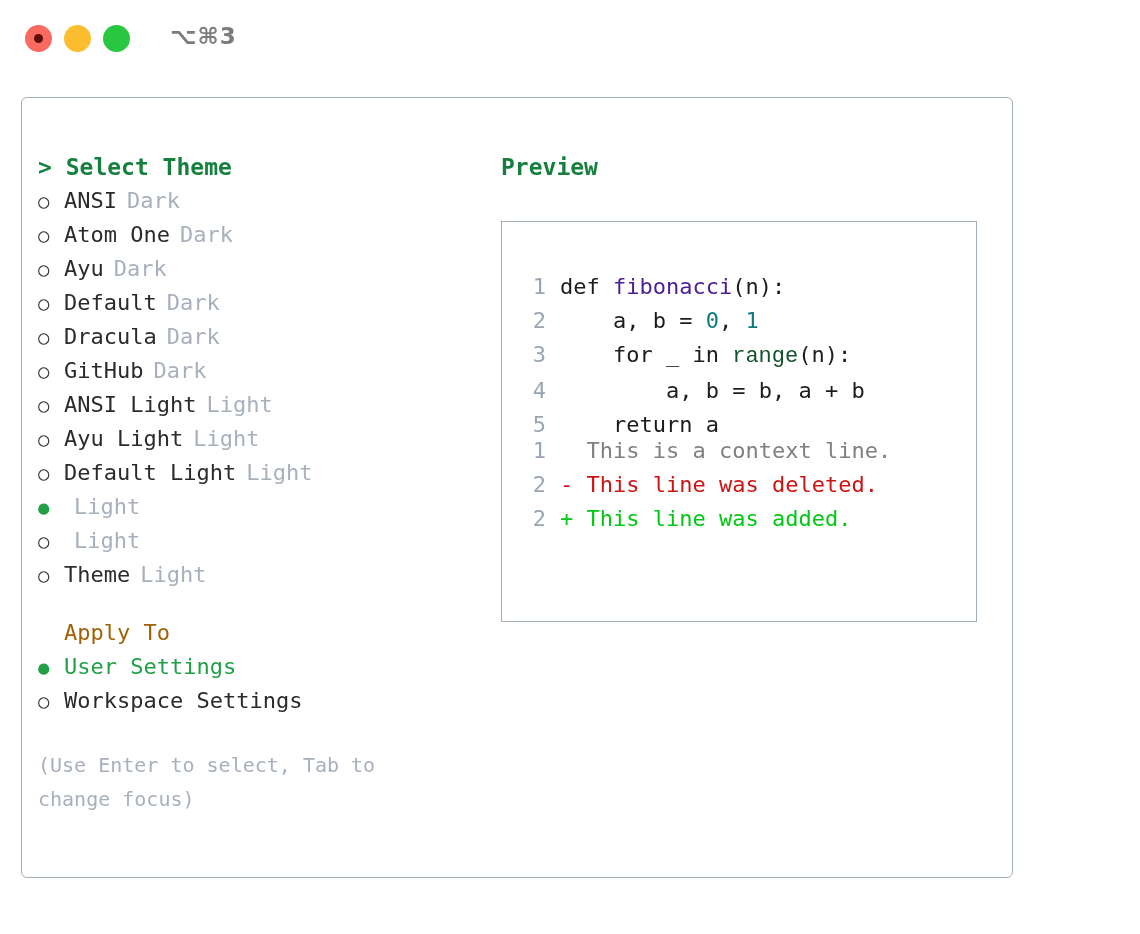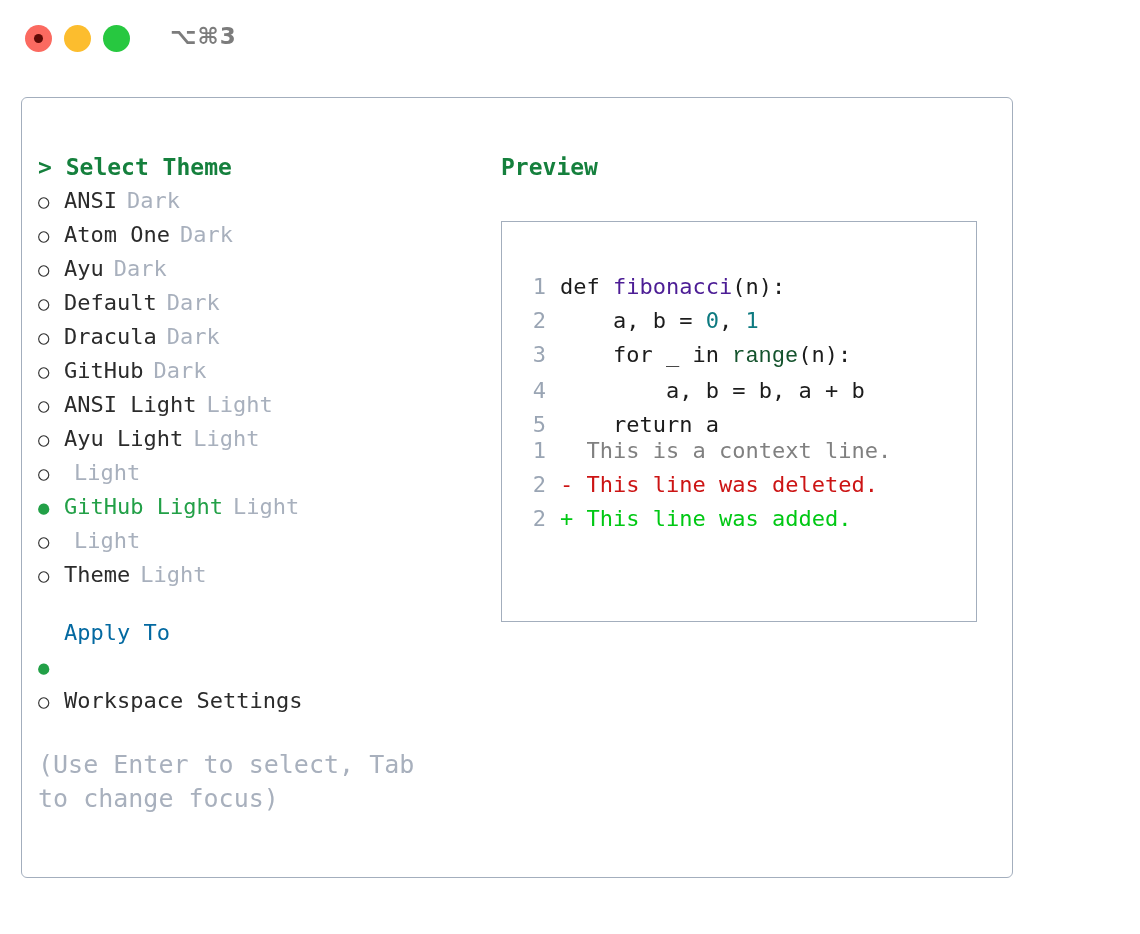--- a/index.html
+++ b/index.html
@@ -123,30 +123,30 @@
   .opt.selected .opt-name { color: #22a047; }
   .opt-name { color: #2b2b2b; }
   .opt-badge {
     color: #a8b0bd;
     margin-left: 10px;
   }
 
   .applyto-heading {
     font-size: 22px;
     line-height: 34px;
-    color: #0369a1;
+    color: #a16207;
     padding-left: 26px;
     white-space: pre;
   }
 
   .spacer-sm { height: 24px; }
   .spacer-md { height: 30px; }
 
   .hint {
-    font-size: 25px;
+    font-size: 20px;
     line-height: 34px;
     color: #a8b0bd;
     width: 410px;
     white-space: pre-wrap;
   }
 
   
   .right-col {
     position: absolute;
     left: 479px;
@@ -221,30 +221,30 @@
         <div class="section-title">&gt; Select Theme</div>
         <div id="theme-list">
             <div class="opt"><span class="marker">○</span><span class="opt-name">ANSI</span><span class="opt-badge">Dark</span></div>
             <div class="opt"><span class="marker">○</span><span class="opt-name">Atom One</span><span class="opt-badge">Dark</span></div>
             <div class="opt"><span class="marker">○</span><span class="opt-name">Ayu</span><span class="opt-badge">Dark</span></div>
             <div class="opt"><span class="marker">○</span><span class="opt-name">Default</span><span class="opt-badge">Dark</span></div>
             <div class="opt"><span class="marker">○</span><span class="opt-name">Dracula</span><span class="opt-badge">Dark</span></div>
             <div class="opt"><span class="marker">○</span><span class="opt-name">GitHub</span><span class="opt-badge">Dark</span></div>
             <div class="opt"><span class="marker">○</span><span class="opt-name">ANSI Light</span><span class="opt-badge">Light</span></div>
             <div class="opt"><span class="marker">○</span><span class="opt-name">Ayu Light</span><span class="opt-badge">Light</span></div>
-            <div class="opt"><span class="marker">○</span><span class="opt-badge">Light</span></div>
-            <div class="opt selected"><span class="marker">●</span><span class="opt-name">GitHub Light</span><span class="opt-badge">Light</span></div>
+            <div class="opt"><span class="marker">○</span><span class="opt-name">Default Light</span><span class="opt-badge">Light</span></div>
+            <div class="opt selected"><span class="marker">●</span><span class="opt-badge">Light</span></div>
             <div class="opt"><span class="marker">○</span><span class="opt-badge">Light</span></div>
             <div class="opt"><span class="marker">○</span><span class="opt-name">Theme</span><span class="opt-badge">Light</span></div>
           </div>
 
         <div class="spacer-sm"></div>
         <div class="applyto-heading">Apply To</div>
         <div id="applyto-list">
-            <div class="opt selected"><span class="marker">●</span></div>
+            <div class="opt selected"><span class="marker">●</span><span class="opt-name">User Settings</span></div>
             <div class="opt"><span class="marker">○</span><span class="opt-name">Workspace Settings</span></div>
           </div>
 
         <div class="spacer-md"></div>
         <div class="hint">(Use Enter to select, Tab to change focus)</div>
       </div>
 
       <div class="right-col">
         <div class="section-title">Preview</div>
         <div class="preview-box">

